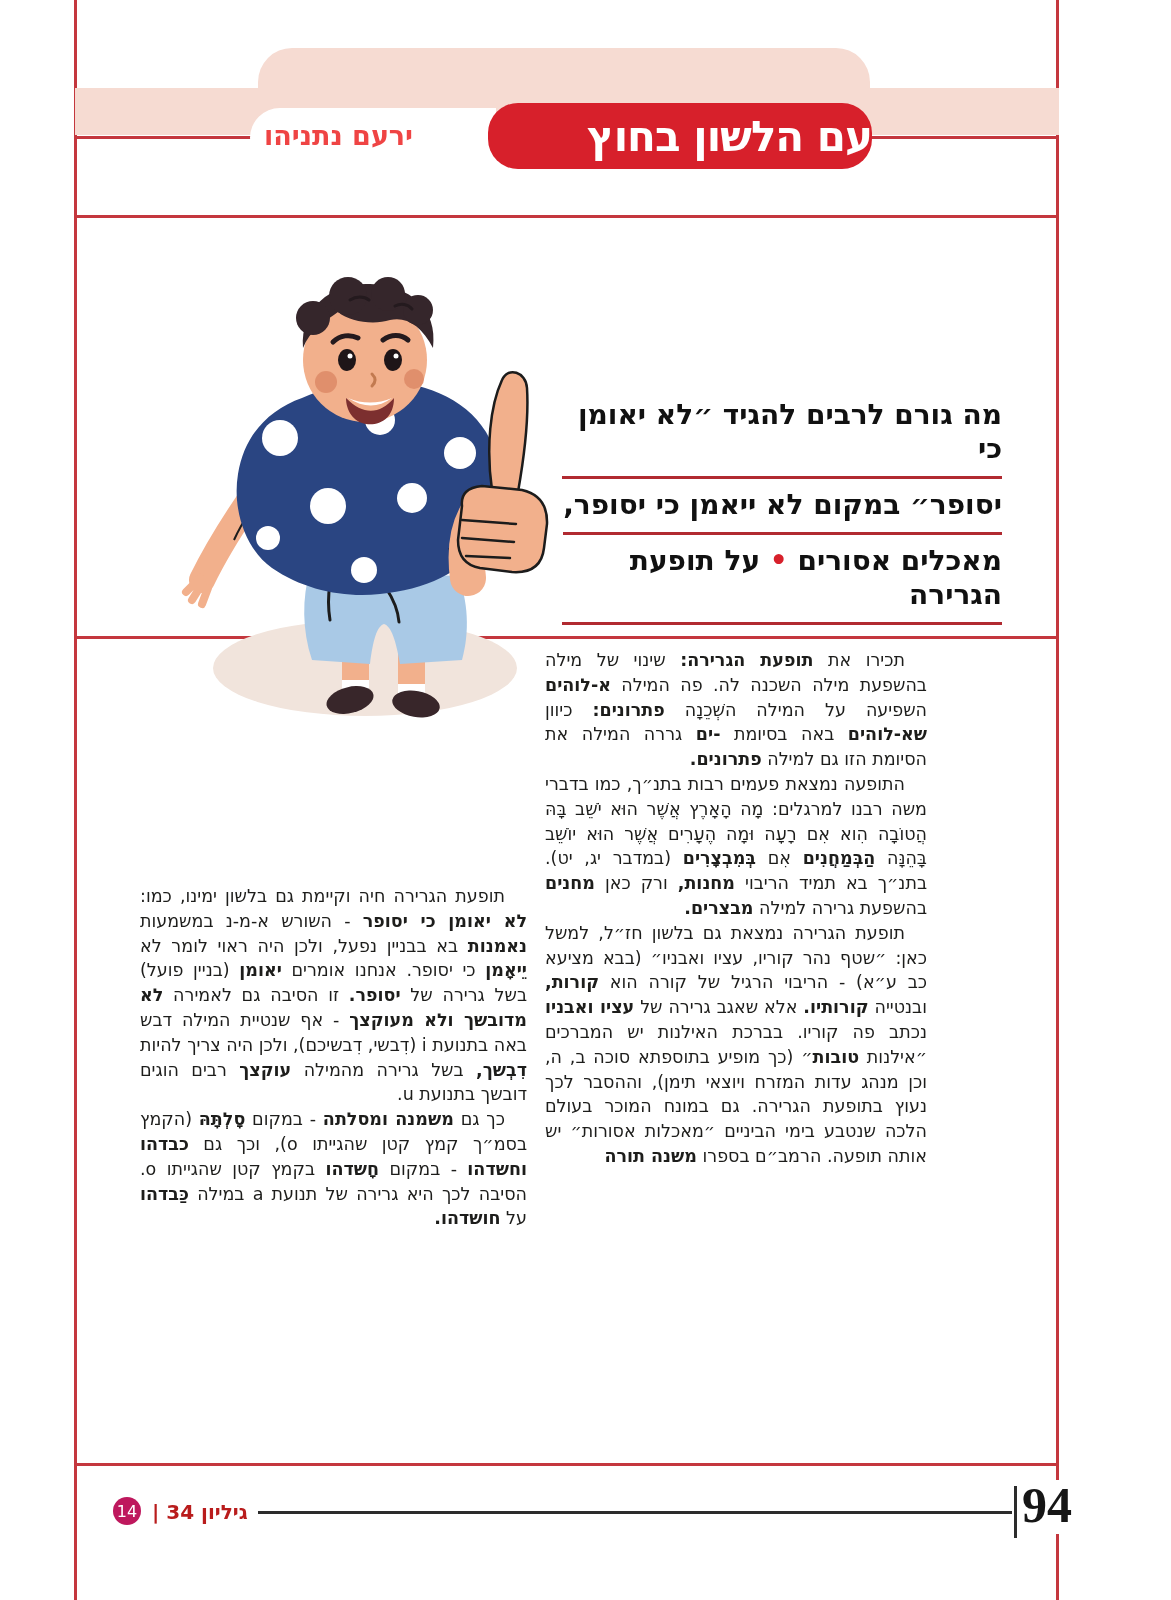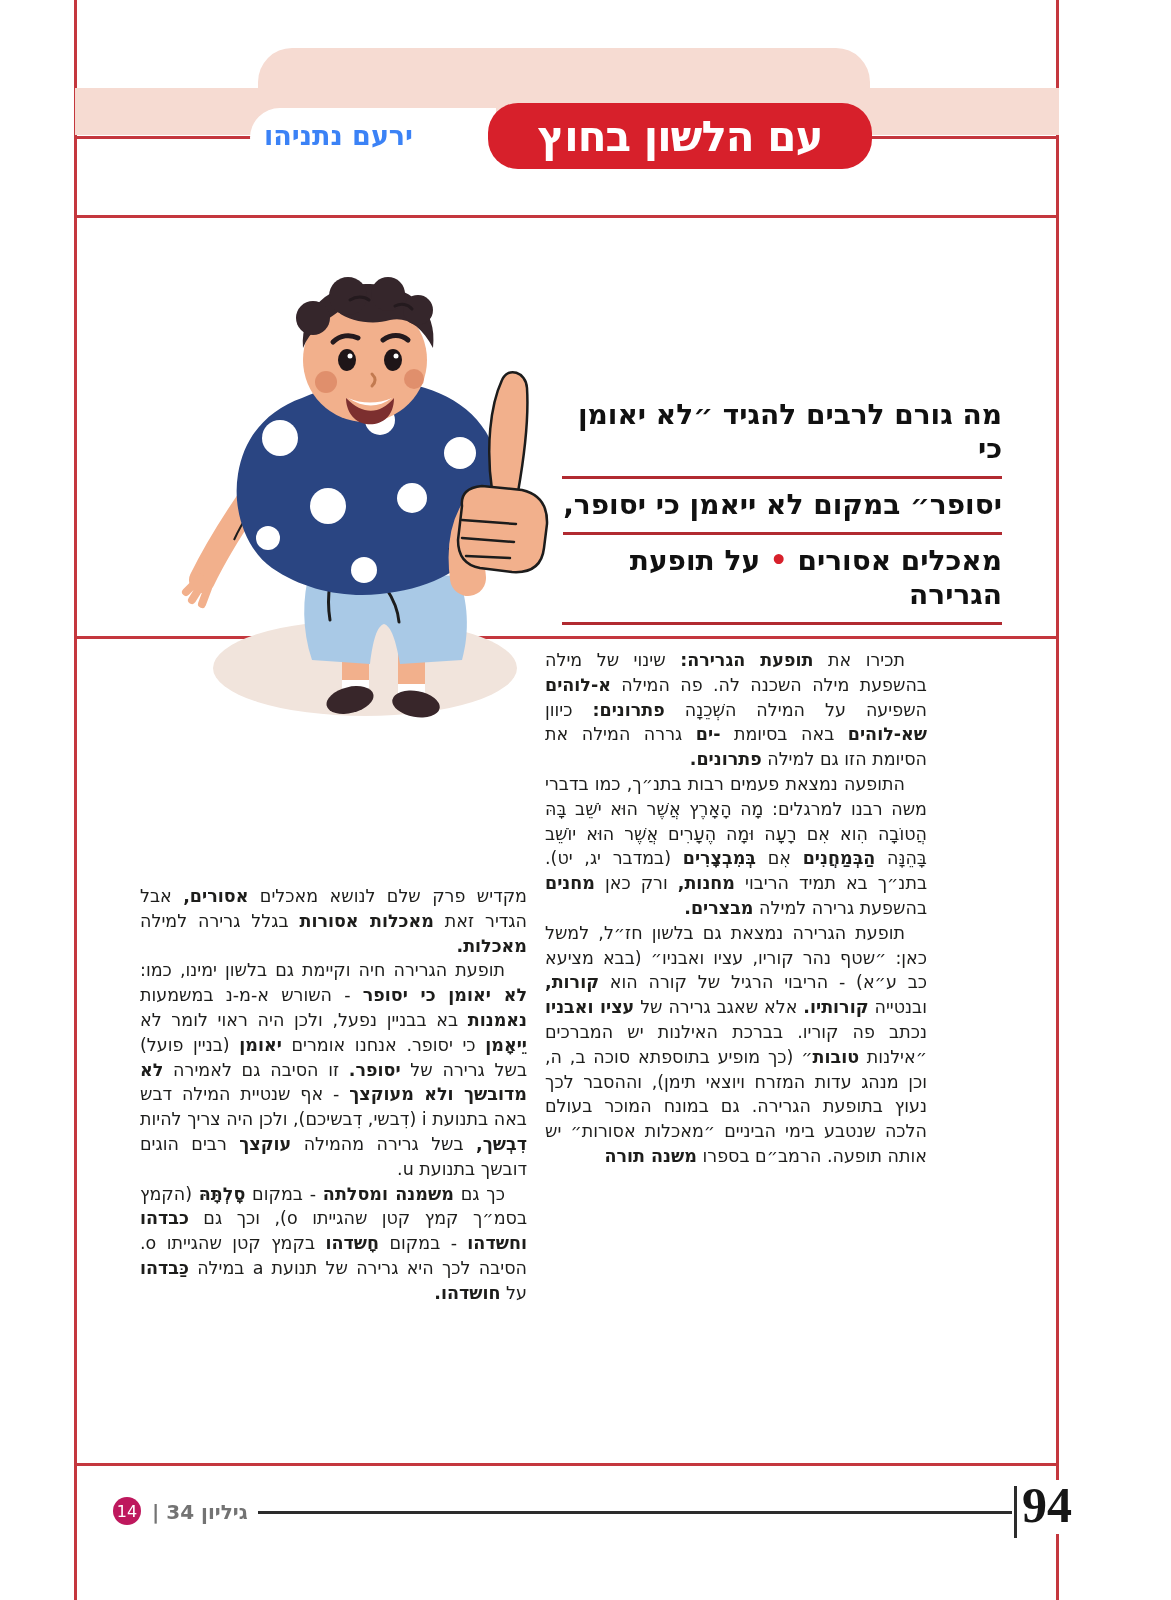--- a/index.html
+++ b/index.html
@@ -11,23 +11,23 @@
   .vline.right{left:1056px;}
   .hline{position:absolute;left:75px;width:984px;height:3px;background:#c4373e;}
   
   .pink-band{position:absolute;left:75px;top:88px;width:984px;height:47px;background:#f6dbd2;}
   .pink-tab{position:absolute;left:258px;top:48px;width:612px;height:87px;background:#f6dbd2;
             border-radius:34px 34px 0 0;}
   
   .white-badge{position:absolute;left:250px;top:108px;width:246px;height:60px;background:#ffffff;
                border-radius:30px 0 0 30px;z-index:3;}
   .author{position:absolute;left:264px;top:120px;z-index:4;font-size:27px;font-weight:bold;
-          direction:rtl;color:#3b82f6;}
+          direction:rtl;color:#ef4444;}
   .red-badge{position:absolute;left:488px;top:103px;width:384px;height:66px;background:#d7202b;
-             border-radius:30px;z-index:4;display:flex;align-items:center;justify-content:center;}
+             border-radius:30px;z-index:4;display:flex;align-items:center;justify-content:flex-end;}
   .red-badge span{color:#ffffff;font-size:42px;font-weight:bold;direction:rtl;letter-spacing:-1px;}
   
   .title{position:absolute;right:169px;top:278px;direction:rtl;text-align:right;
          font-size:72px;font-weight:bold;letter-spacing:-2px;color:#111;}
   .subtitle{position:absolute;right:169px;top:398px;width:440px;direction:rtl;text-align:right;}
   .subtitle .sline{display:block;margin-bottom:9px;text-align:right;}
   .subtitle .sline>span{display:inline-block;font-size:28px;font-weight:bold;line-height:34px;
         padding-bottom:10px;border-bottom:3px solid #b12a31;color:#111;}
   .subtitle .bullet{color:#d7202b;}
   
@@ -40,21 +40,21 @@
   .col .b{font-weight:bold;}
   .dropcap{float:right;width:58px;height:80px;margin:5px 0 2px 10px;}
   .dropcap svg{display:block;width:58px;height:80px;}
   
   .illu{position:absolute;left:150px;top:248px;width:420px;height:470px;z-index:2;}
   
   .footer-circle{position:absolute;left:113px;top:1497px;width:28px;height:28px;border-radius:50%;
                  background:#be185d;color:#fff;font-size:16px;font-weight:normal;display:flex;
                  align-items:center;justify-content:center;z-index:2;}
   .footer-issue{position:absolute;left:152px;top:1500px;direction:rtl;font-size:20px;
-                font-weight:bold;color:#737373;z-index:2;}
+                font-weight:bold;color:#b91c1c;z-index:2;}
   .footer-rule{position:absolute;left:258px;top:1511px;width:754px;height:2.5px;background:#2c2c2c;}
   .footer-tick{position:absolute;left:1014px;top:1486px;width:2.5px;height:52px;background:#2c2c2c;}
   .page-number{position:absolute;left:1020px;top:1480px;z-index:3;background:#ffffff;
                font-family:"Liberation Serif","DejaVu Serif",serif;font-weight:bold;
                font-size:50px;color:#161616;padding:0 6px 4px 2px;line-height:1;}
 </style>
 </head>
 <body>
 
 <div class="page">
@@ -137,21 +137,20 @@
     <path d="M312 258 Q310 240 332 238 L372 242 Q398 248 397 276 L394 300 Q391 326 362 324 L330 320 Q308 316 308 292 Z" fill="#f2b08c" stroke="#1c1c1c" stroke-width="2.5"></path>
     <path d="M312 272 L366 276 M312 290 L364 294 M316 308 L360 310" stroke="#1c1c1c" stroke-width="2.5" fill="none" stroke-linecap="round"></path>
   </svg>
 
   <div class="col col-right" id="col-right">
       <p><span>תכירו את </span><span class="b">תופעת הגרירה:</span><span> שינוי של מילה בהשפעת מילה השכנה לה. פה המילה </span><span class="b">א-לוהים</span><span> השפיעה על המילה השְׁכֵנָה </span><span class="b">פתרונים:</span><span> כיוון </span><span class="b">שא-לוהים</span><span> באה בסיומת </span><span class="b">-ים</span><span> גררה המילה את הסיומת הזו גם למילה </span><span class="b">פתרונים.</span></p>
       <p><span>התופעה נמצאת פעמים רבות בתנ״ך, כמו בדברי משה רבנו למרגלים: מָה הָאָרֶץ אֲשֶׁר הוּא יֹשֵׁב בָּהּ הֲטוֹבָה הִוא אִם רָעָה וּמָה הֶעָרִים אֲשֶׁר הוּא יוֹשֵׁב בָּהֵנָּה </span><span class="b">הַבְּמַחֲנִים</span><span> אִם </span><span class="b">בְּמִבְצָרִים</span><span> (במדבר יג, יט). בתנ״ך בא תמיד הריבוי </span><span class="b">מחנות,</span><span> ורק כאן </span><span class="b">מחנים</span><span> בהשפעת גרירה למילה </span><span class="b">מבצרים.</span></p>
       <p><span>תופעת הגרירה נמצאת גם בלשון חז״ל, למשל כאן: ״שטף נהר קוריו, עציו ואבניו״ (בבא מציעא כב ע״א) - הריבוי הרגיל של קורה הוא </span><span class="b">קורות,</span><span> ובנטייה </span><span class="b">קורותיו.</span><span> אלא שאגב גרירה של </span><span class="b">עציו ואבניו</span><span> נכתב פה קוריו. בברכת האילנות יש המברכים ״אילנות </span><span class="b">טובות</span><span>״ (כך מופיע בתוספתא סוכה ב, ה, וכן מנהג עדות המזרח ויוצאי תימן), וההסבר לכך נעוץ בתופעת הגרירה. גם במונח המוכר בעולם הלכה שנטבע בימי הביניים ״מאכלות אסורות״ יש אותה תופעה. הרמב״ם בספרו </span><span class="b">משנה תורה</span></p>
     </div>
   <div class="col col-left" id="col-left">
-      <p class="flush"><span>מקדיש פרק שלם לנושא מאכלים </span><span class="b">אסורים,</span><span> אבל הגדיר זאת </span><span class="b">מאכלות אסורות</span><span> בגלל גרירה למילה </span><span class="b">מאכלות.</span></p>
       <p><span>תופעת הגרירה חיה וקיימת גם בלשון ימינו, כמו: </span><span class="b">לא יאומן כי יסופר</span><span> - השורש א-מ-נ במשמעות </span><span class="b">נאמנות</span><span> בא בבניין נפעל, ולכן היה ראוי לומר לא </span><span class="b">יֵיאָמן</span><span> כי יסופר. אנחנו אומרים </span><span class="b">יאומן</span><span> (בניין פועל) בשל גרירה של </span><span class="b">יסופר.</span><span> זו הסיבה גם לאמירה </span><span class="b">לא מדובשך ולא מעוקצך</span><span> - אף שנטיית המילה דבש באה בתנועת i (דִבשי, דִבשיכם), ולכן היה צריך להיות </span><span class="b">דִבְשך,</span><span> בשל גרירה מהמילה </span><span class="b">עוקצך</span><span> רבים הוגים דובשך בתנועת u.</span></p>
       <p><span>כך גם </span><span class="b">משמנה ומסלתה</span><span> - במקום </span><span class="b">סָלְתָּהּ</span><span> (הקמץ בסמ״ך קמץ קטן שהגייתו o), וכך גם </span><span class="b">כבדהו וחשדהו</span><span> - במקום </span><span class="b">חָשדהו</span><span> בקמץ קטן שהגייתו o. הסיבה לכך היא גרירה של תנועת a במילה </span><span class="b">כַּבדהו</span><span> על </span><span class="b">חושדהו.</span></p>
     </div>
 
   <div class="footer-circle">14</div>
   <div class="footer-issue">גיליון 34 |</div>
   <div class="footer-rule"></div>
   <div class="footer-tick"></div>
   <div class="page-number">94</div>
 

